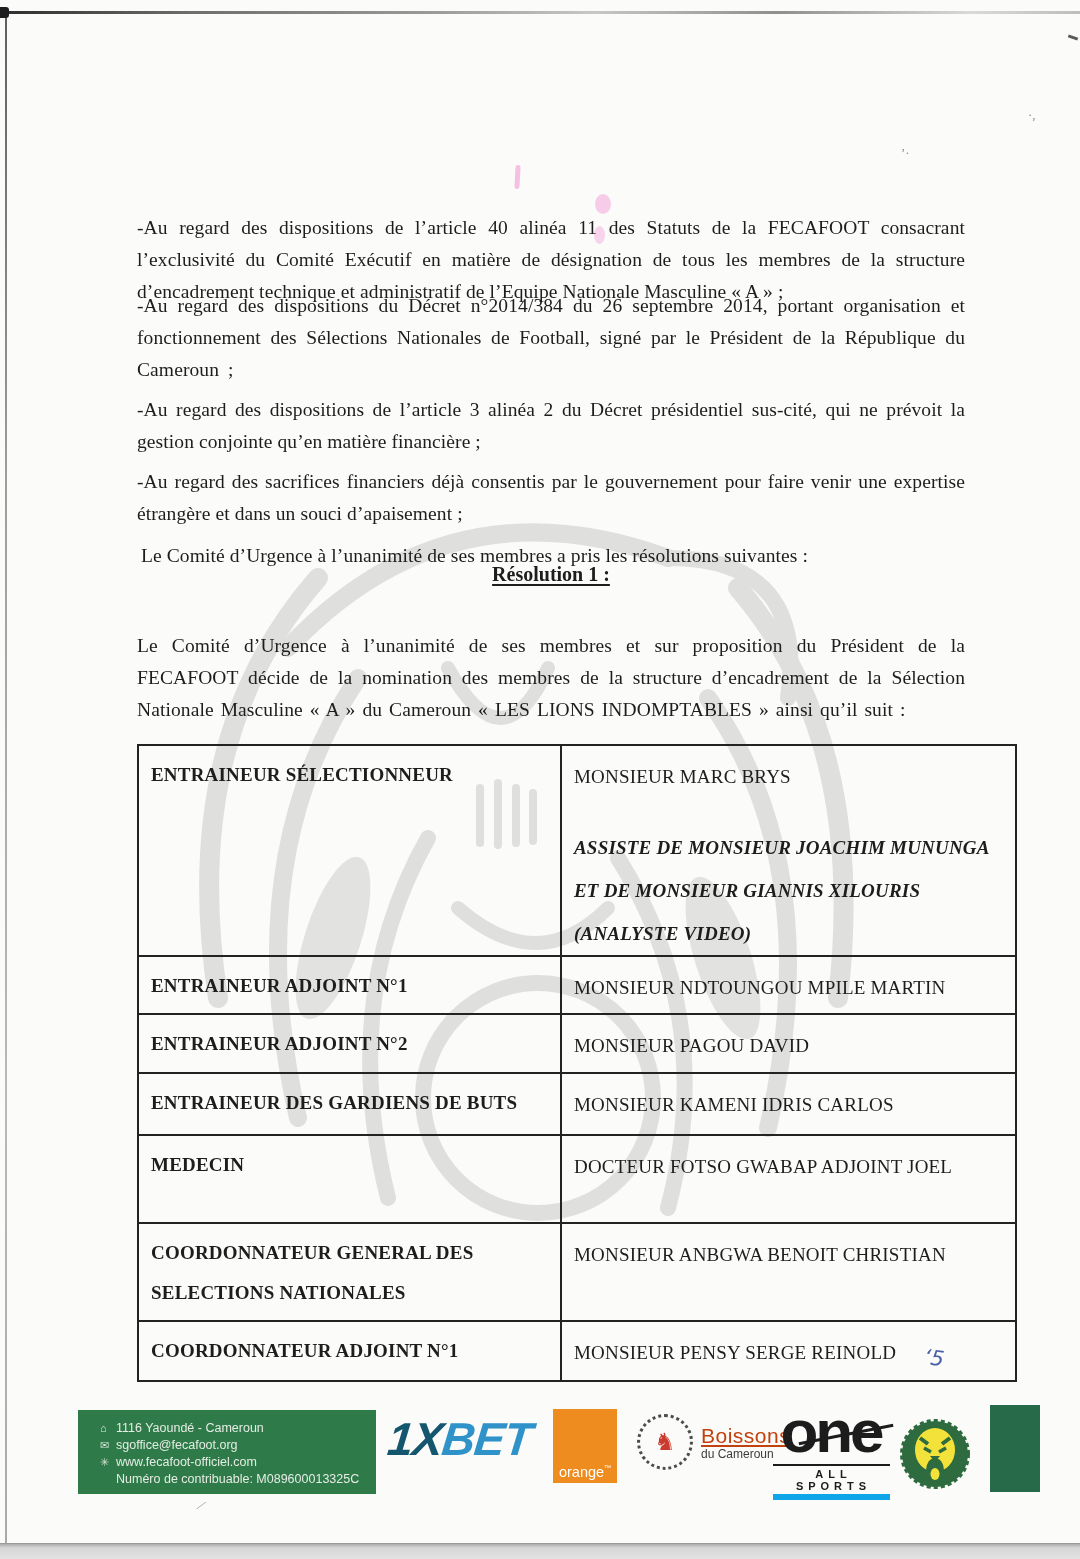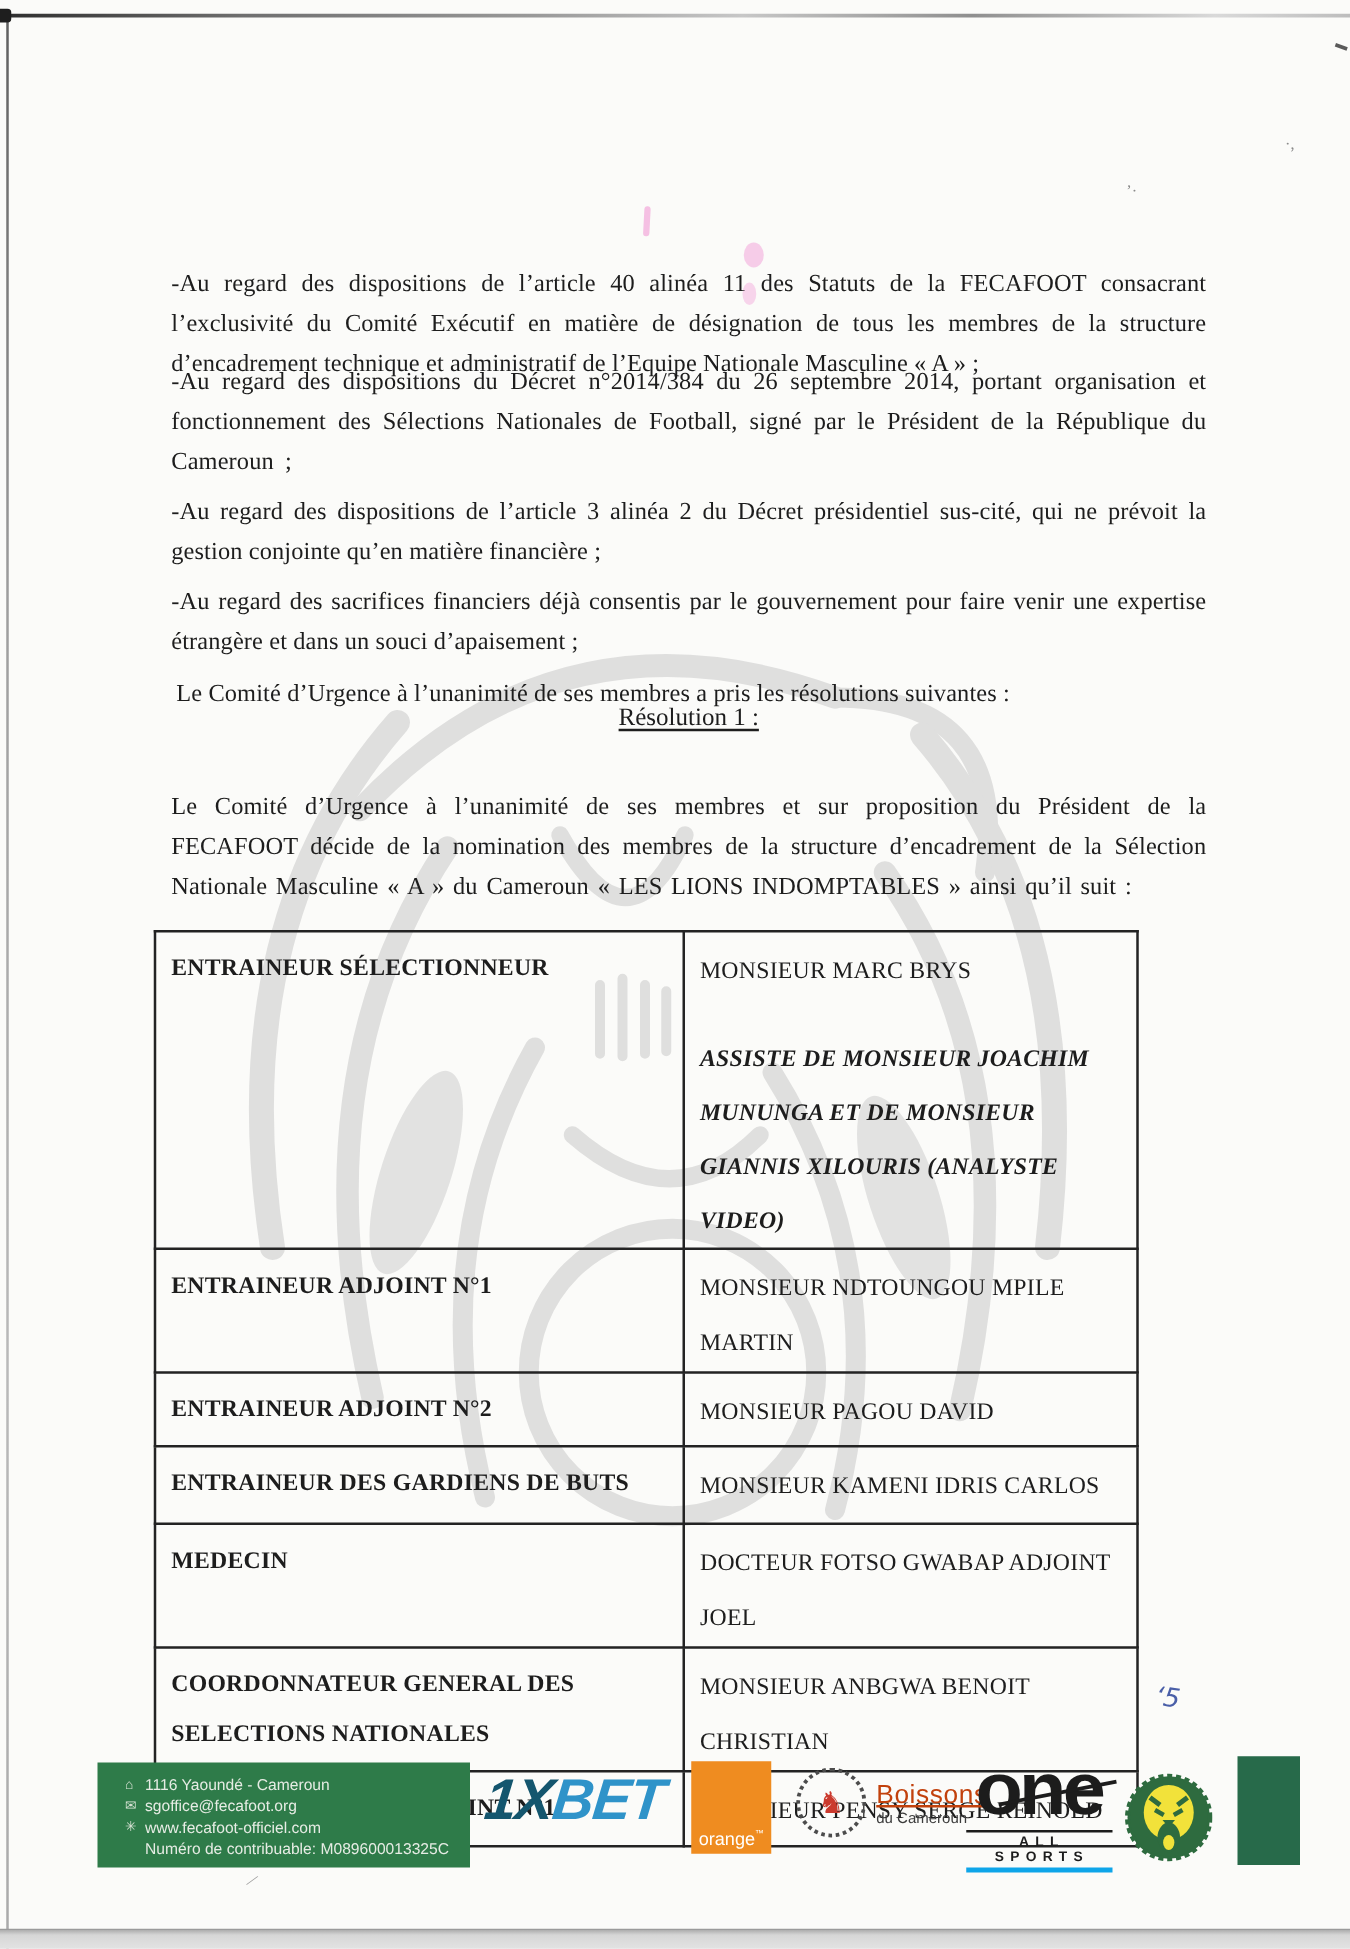--- a/index.html
+++ b/index.html
@@ -26,27 +26,27 @@
   .watermark{position:absolute;left:148px;top:438px;width:760px;height:840px;z-index:0;opacity:.55;}
 
   
   .para{position:absolute;left:137px;width:828px;font-size:19.5px;line-height:32px;
         text-align:justify;letter-spacing:.1px;z-index:2;}
   .p1{top:164px;margin-top:48px;}
   .p2{top:270px;word-spacing:4px;}
   .p3{top:374px;}
   .p4{top:446px;}
   .p5{top:520px;left:141px;width:824px;text-align:left;}
-  .res-head{position:absolute;left:137px;width:828px;top:563px;text-align:center;font-weight:400;
+  .res-head{position:absolute;left:137px;width:828px;top:563px;text-align:center;font-weight:700;
         font-size:20px;z-index:2;}
   .res-head span{text-decoration:underline;text-underline-offset:3px;}
   .p6{top:610px;word-spacing:2px;}
 
   
-  table.staff{position:absolute;left:123px;top:744px;width:788px;border-collapse:collapse;z-index:2;
+  table.staff{position:absolute;left:137px;top:744px;width:880px;border-collapse:collapse;z-index:2;
        table-layout:fixed;}
   table.staff td{border:2px solid #232323;vertical-align:top;padding:9px 12px 0 12px;background:transparent;}
   td.role{width:397px;font-weight:700;font-size:19px;line-height:40px;letter-spacing:.2px;}
   td.name{font-size:19px;line-height:44px;letter-spacing:.2px;}
   .note{font-style:italic;font-weight:700;font-size:19px;line-height:43px;margin-top:27px;letter-spacing:.2px;}
 
   .handwritten{position:absolute;left:924px;top:1346px;z-index:3;color:#4a5fa8;
        font-size:21px;font-family:"DejaVu Sans",sans-serif;transform:rotate(8deg);font-style:italic;}
 
   
@@ -71,21 +71,21 @@
   .cap{width:50px;height:50px;border:3px dotted #4c4c4c;border-radius:50%;display:flex;
        align-items:center;justify-content:center;}
   .cap .lionglyph{color:#cb3a2e;font-size:24px;font-family:"DejaVu Sans",sans-serif;}
   .boissons .btxt{margin-left:8px;font-family:"Liberation Sans",sans-serif;line-height:1;}
   .boissons .b1{color:#c2410c;font-size:21px;letter-spacing:.5px;text-decoration:underline;}
   .boissons .b2{color:#3c3c3c;font-size:12px;margin-top:2px;}
 
   .one-logo{position:absolute;left:772px;top:1403px;width:118px;z-index:2;font-family:"Liberation Sans",sans-serif;text-align:center;}
   .one-word{font-weight:700;font-size:62px;line-height:58px;letter-spacing:-3px;color:#1c1c1c;transform:scaleY(.95);}
   .one-slash{position:absolute;left:26px;top:30px;width:96px;height:2.5px;background:#1c1c1c;transform:rotate(-11deg);}
-  .one-tag{margin:3px auto 0 auto;width:112px;border-top:2px solid #1c1c1c;border-bottom:4px solid #0ea5e9;
+  .one-tag{margin:3px auto 0 auto;width:112px;border-top:2px solid #1c1c1c;border-bottom:6px solid #0ea5e9;
        font-size:11px;letter-spacing:5px;padding:2px 0 2px 5px;color:#1c1c1c;font-weight:700;}
 
   .lionhead{position:absolute;left:900px;top:1416px;z-index:2;}
   .green-rect{position:absolute;left:990px;top:1405px;width:50px;height:87px;background:#276a4a;z-index:2;}
 </style>
 </head>
 <body>
 
 <div class="page">
 

